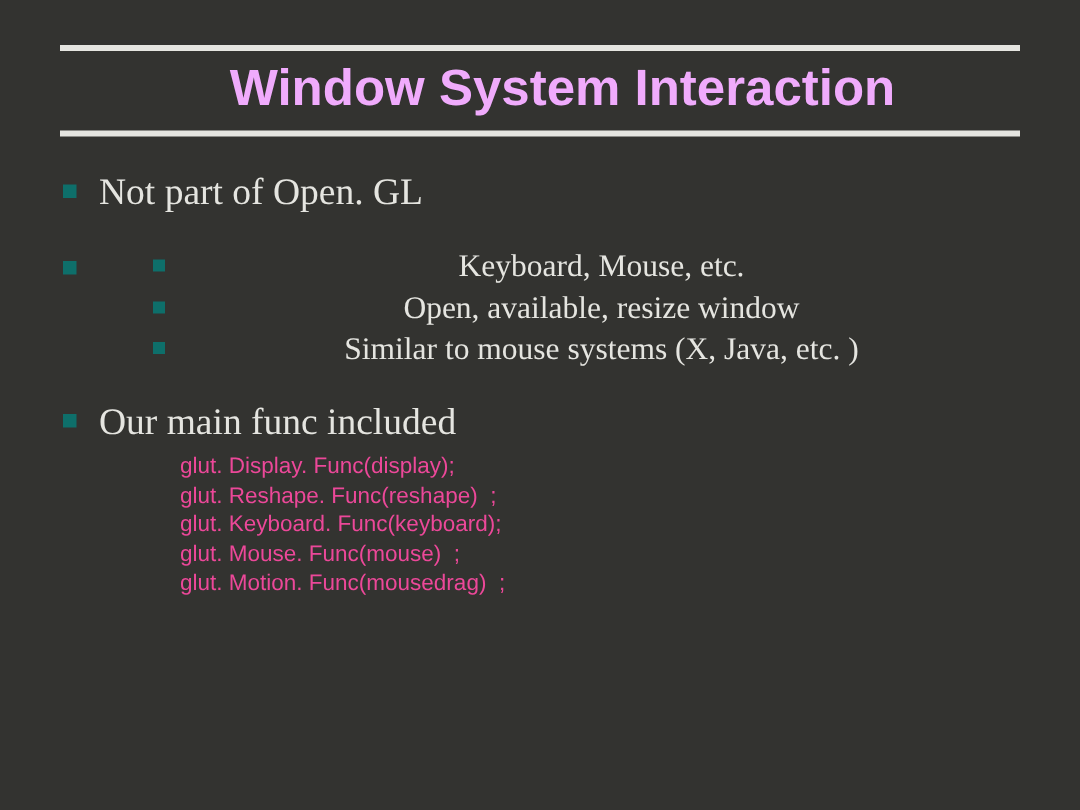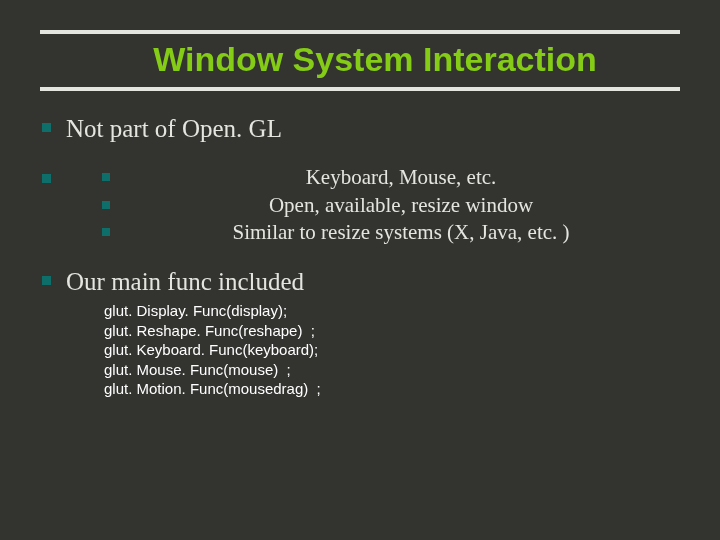--- a/index.html
+++ b/index.html
@@ -23,21 +23,21 @@
   }
   .rule {
     height: 4px;
     background: #e5e5e0;
     width: 100%;
   }
   .title {
     font-family: Arial, Helvetica, sans-serif;
     font-weight: bold;
     font-size: 34px;
-    color: #84cc16;
+    color: #f0abfc;
     text-align: center;
     padding: 6px 0 8px 0;
     margin-left: 40px;
     margin-right: 10px;
   }
   ul.level1 {
     list-style: none;
     padding: 0;
     margin: 22px 0 0 0;
   }
@@ -78,22 +78,22 @@
     left: 2px;
     top: 9px;
     width: 8px;
     height: 8px;
     background: #0e6f6a;
   }
   .codeblock {
     font-family: Arial, Helvetica, sans-serif;
     font-size: 15px;
     line-height: 1.3;
-    margin: 4px 0 0 38px;
-    color: #ffffff;
+    margin: 4px 0 0 54px;
+    color: #ec4899;
     white-space: pre;
   }
 </style>
 </head>
 <body>
 
 <div class="slide">
 
   <div class="title-block">
     <div class="rule"></div>
@@ -107,21 +107,21 @@
     </li>
     <li>
       <ul class="level2">
         <li>
           <span>Keyboard, Mouse, etc.</span>
         </li>
         <li>
           <span>Open, available, resize window</span>
         </li>
         <li>
-          <span>Similar to resize systems (X, Java, etc. )</span>
+          <span>Similar to mouse systems (X, Java, etc. )</span>
         </li>
       </ul>
     </li>
     <li>
       <span>Our main func included</span>
       <div class="codeblock"><span>glut. Display. Func(display);</span>
 <span>glut. Reshape. Func(reshape)  ;</span>
 <span>glut. Keyboard. Func(keyboard);</span>
 <span>glut. Mouse. Func(mouse)  ;</span>
 <span>glut. Motion. Func(mousedrag)  ;</span></div>

